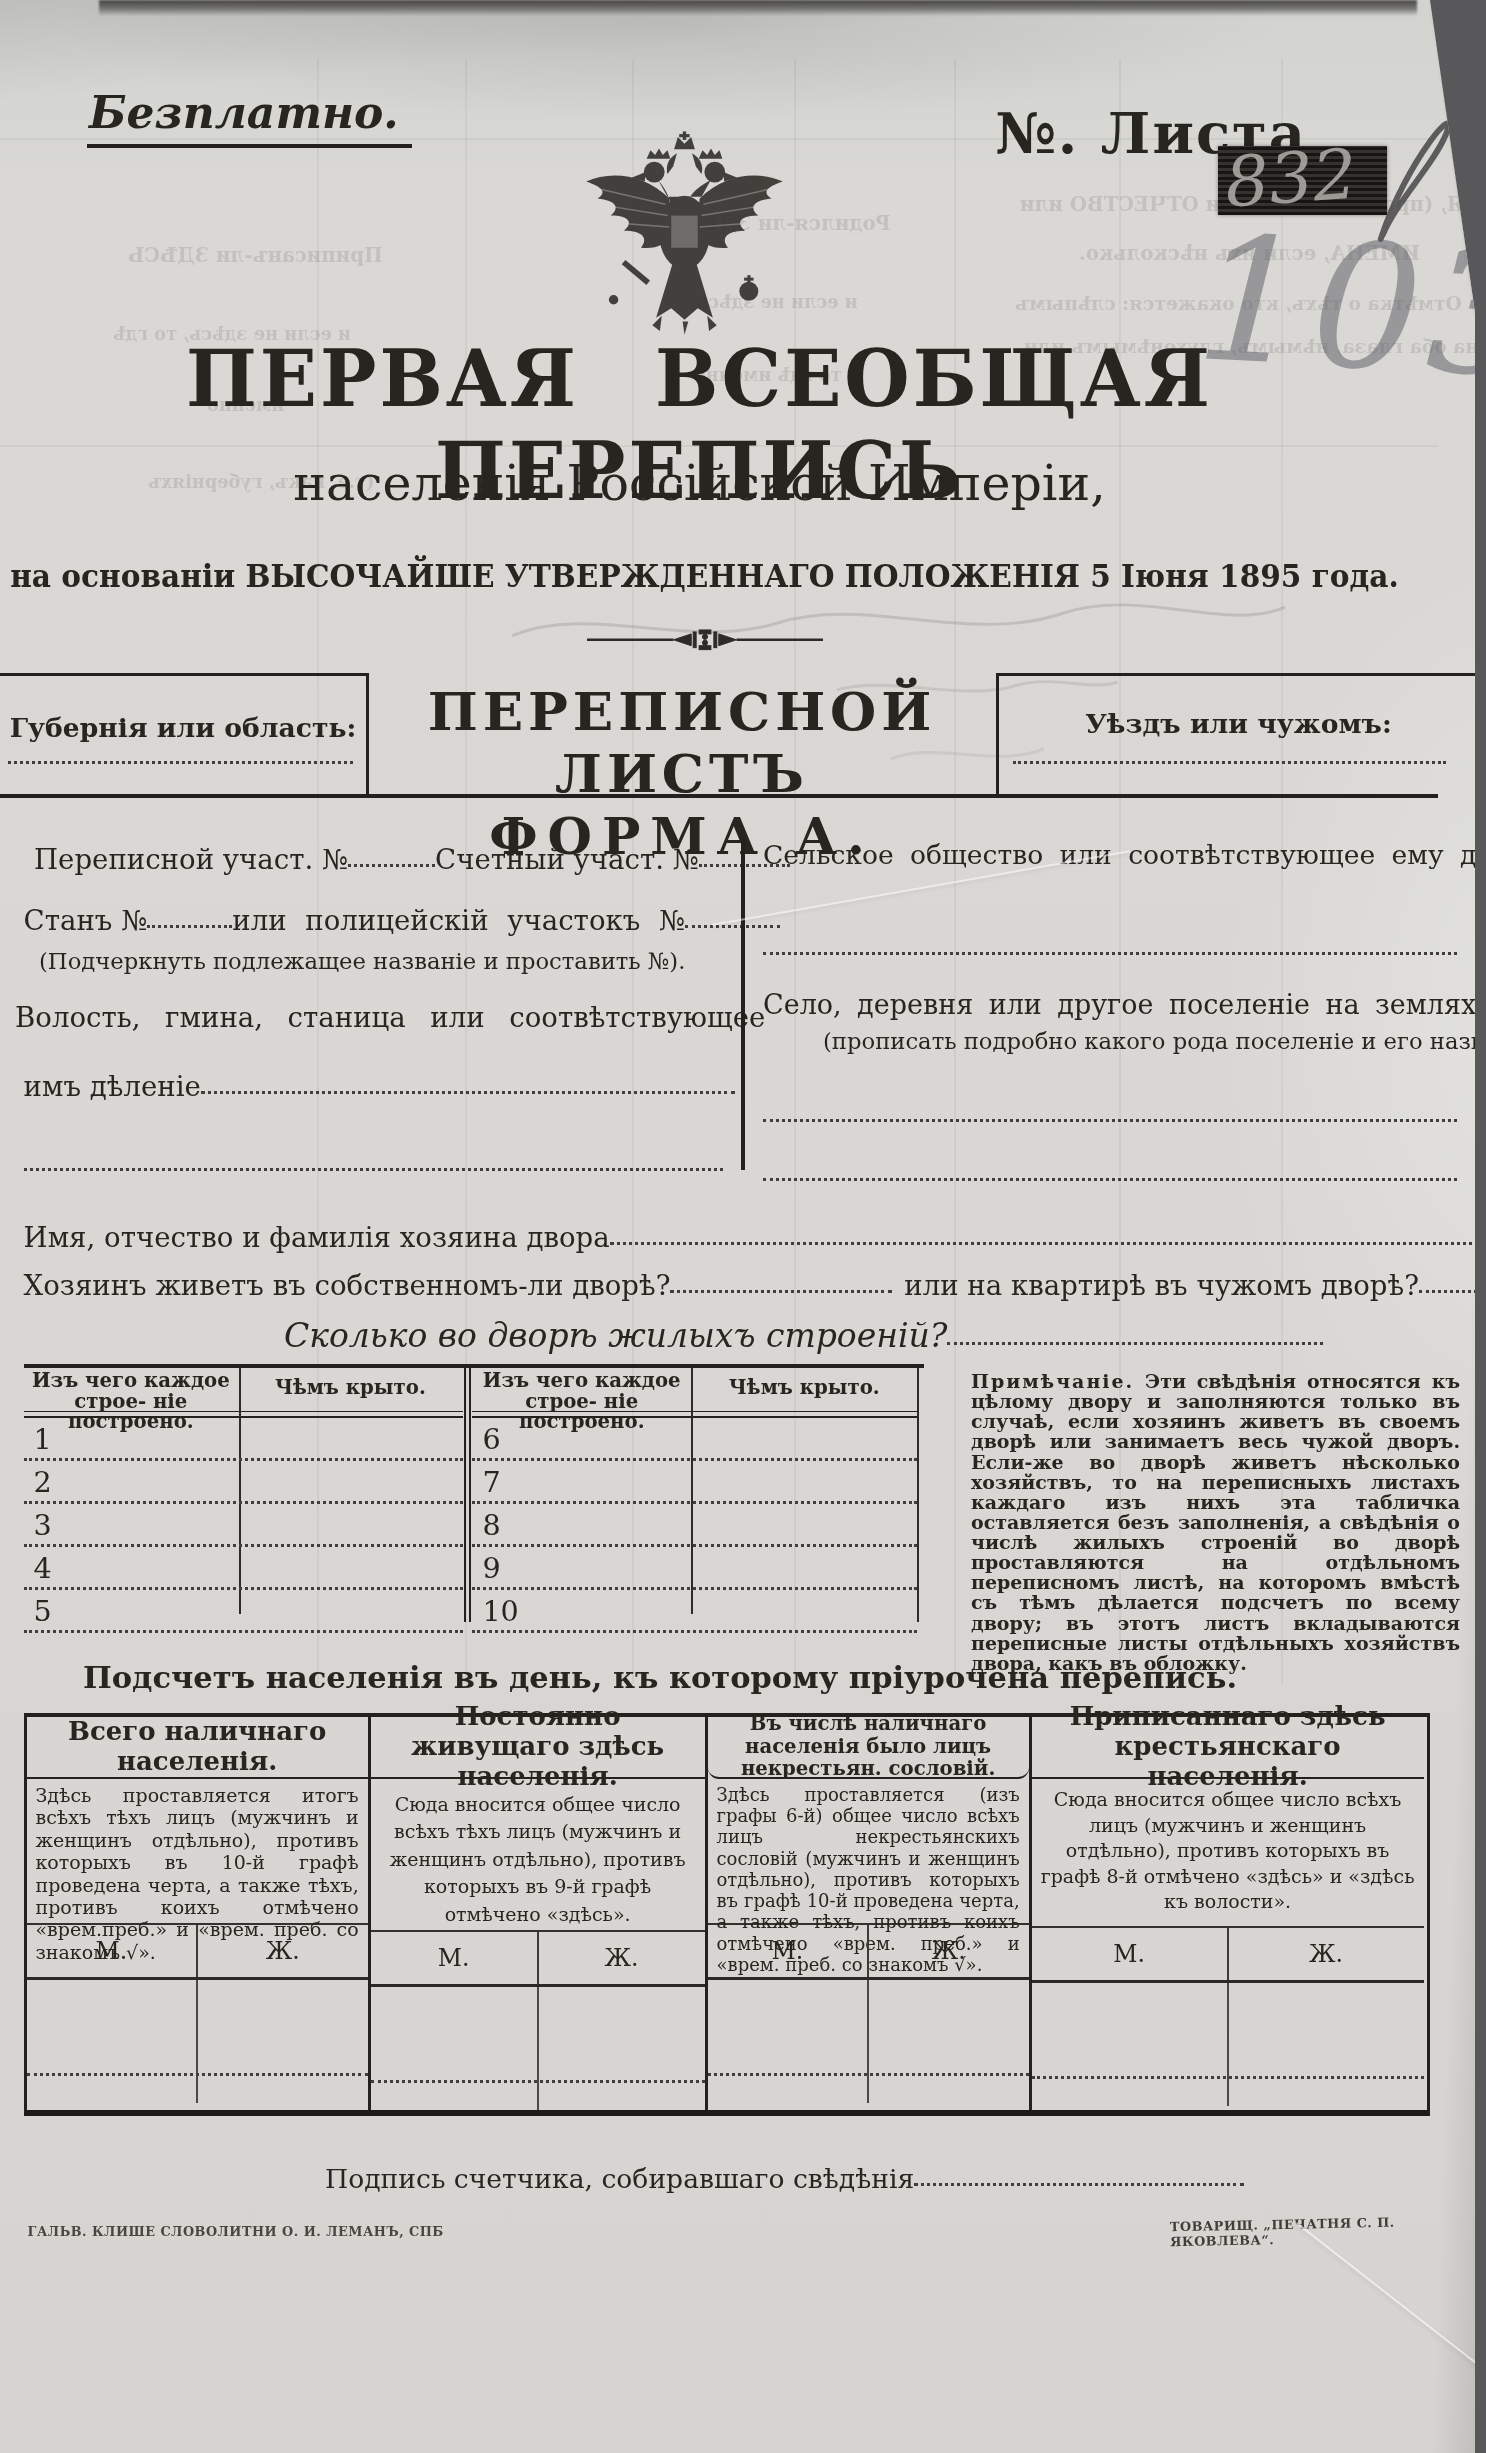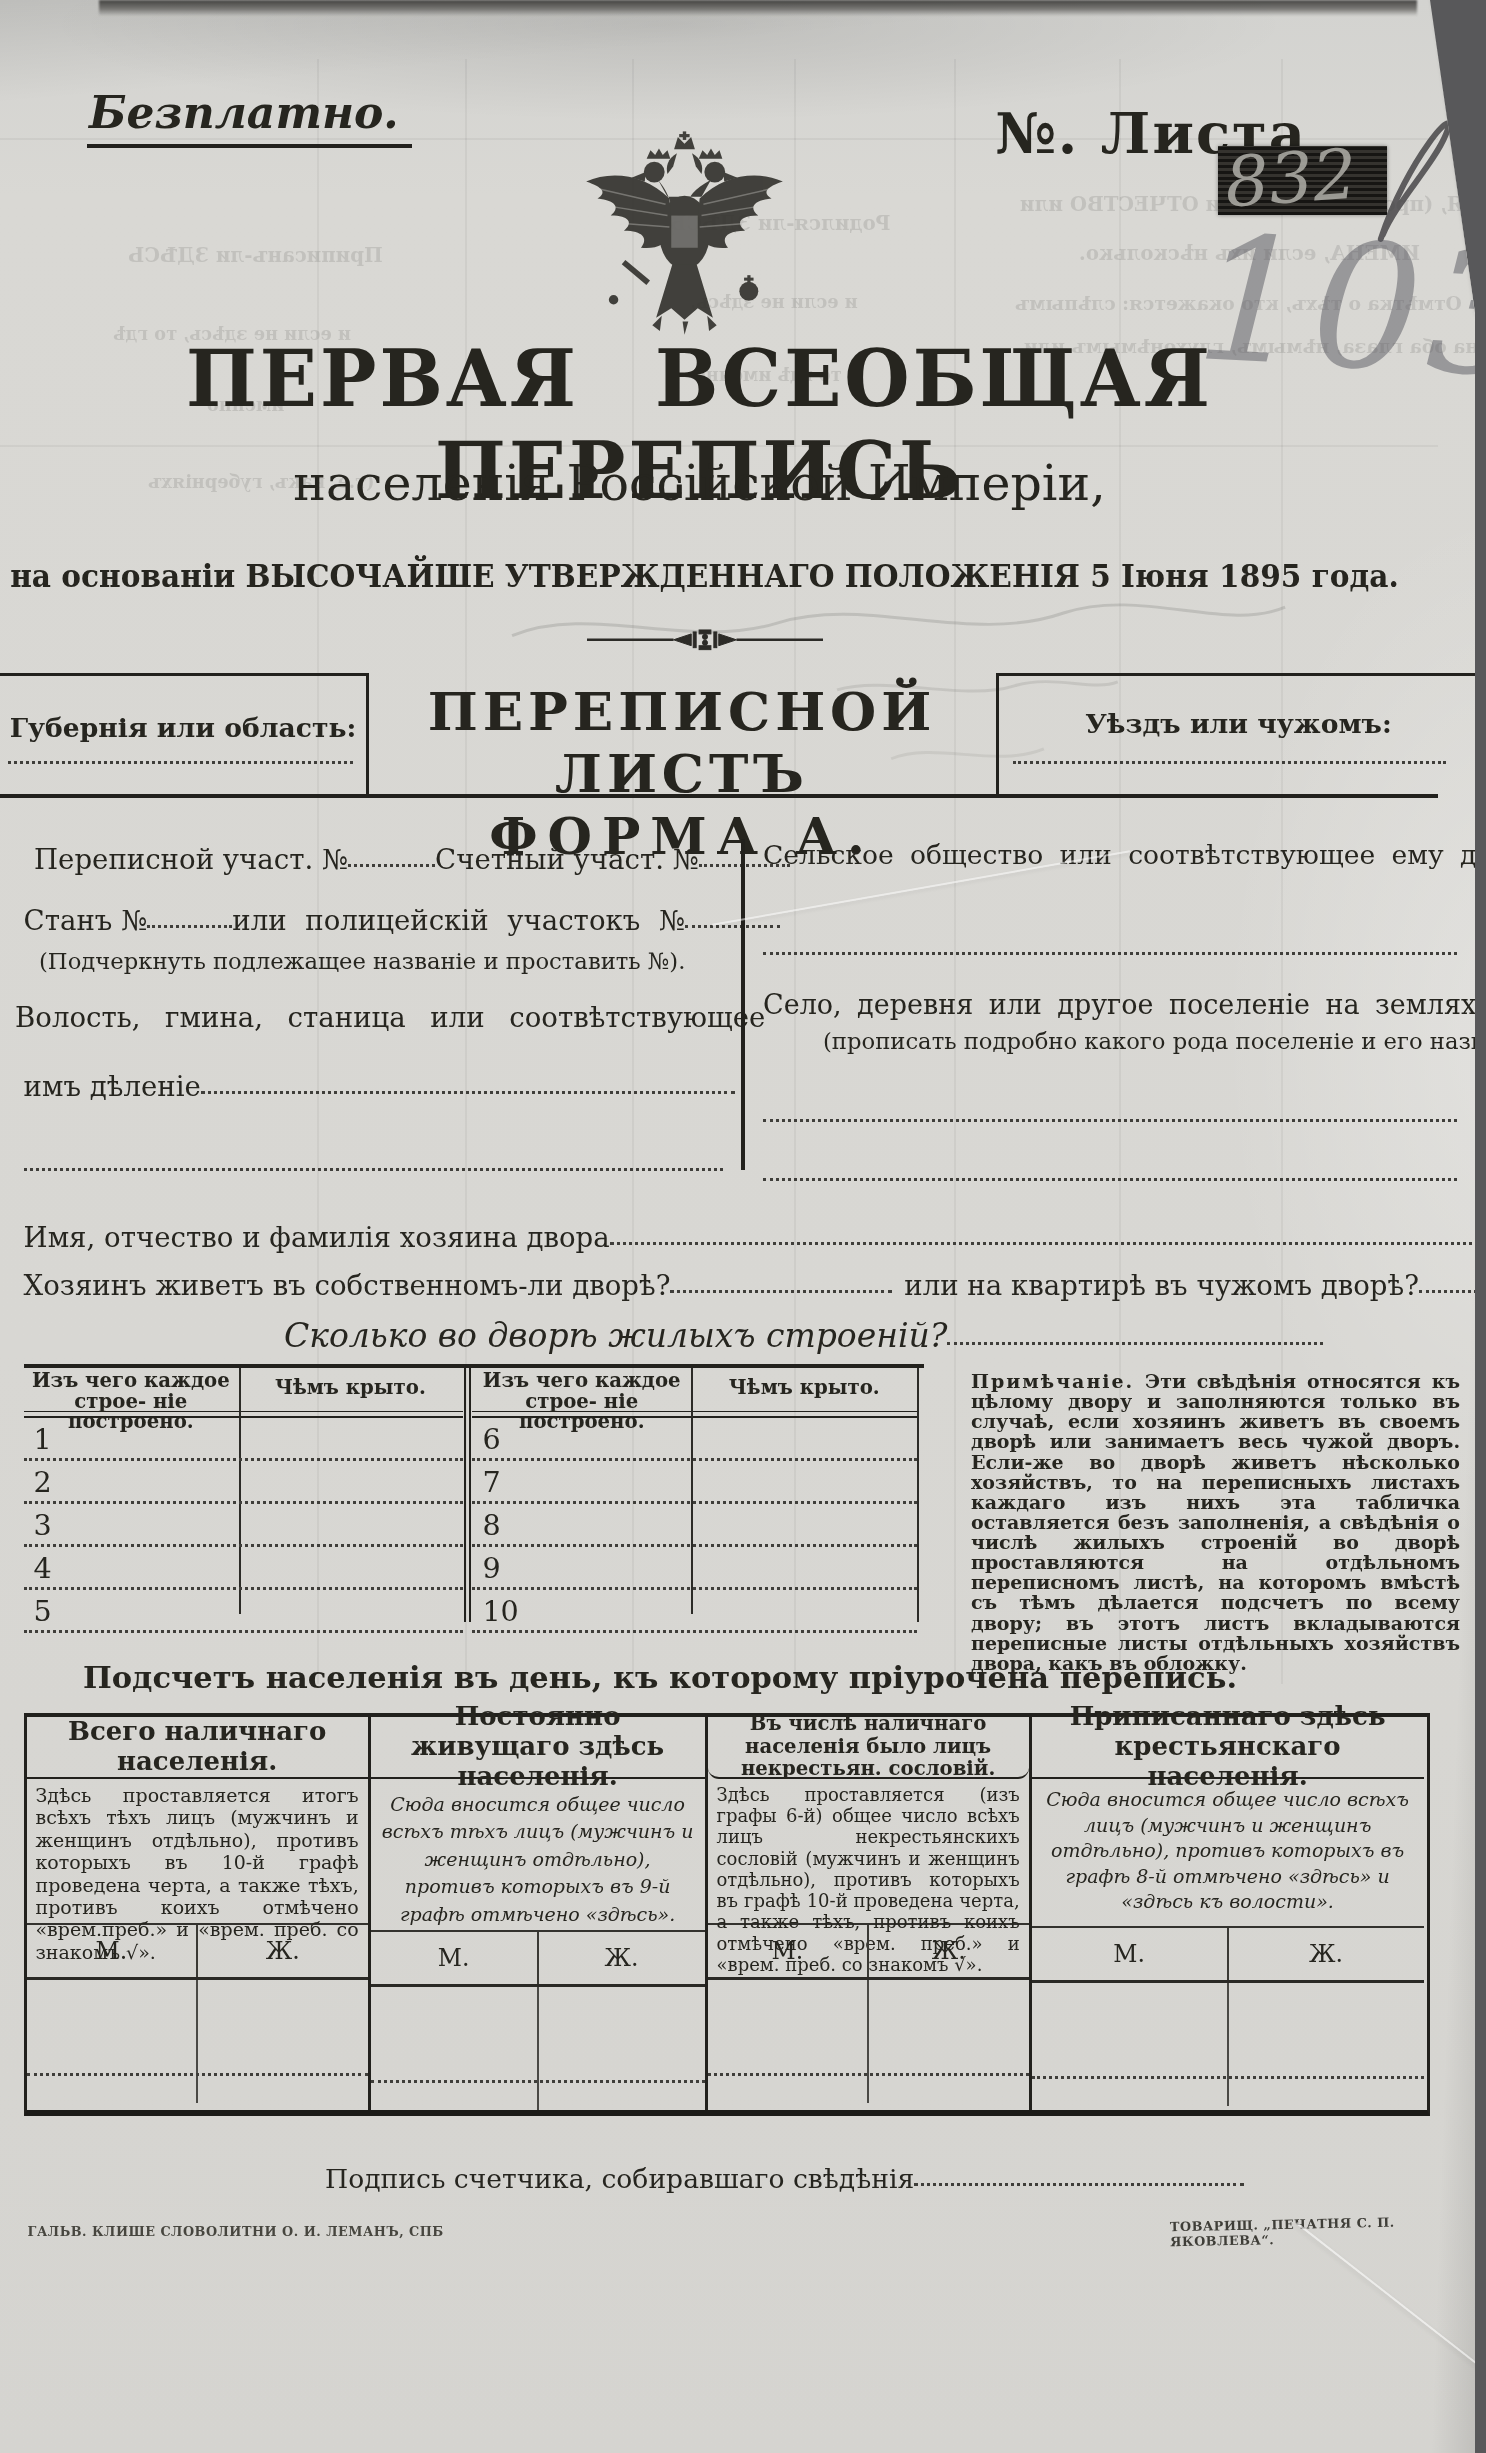--- a/index.html
+++ b/index.html
@@ -34,21 +34,21 @@
   .brow span{position:absolute;left:9.9px;top:3.9px;font-size:28.6px;}
   
   .census{position:absolute;left:23.6px;top:1713px;width:1400px;
           border:3px solid #22211d;border-top-width:4.9px;border-bottom:6.9px solid #1c1b18;display:flex;}
   .cgroup{display:flex;flex-direction:column;}
   .cgroup:not(:last-child){border-right:3px solid #22211d;}
   .chead{height:60px;display:flex;align-items:center;justify-content:center;text-align:center;
          font-size:26px;font-weight:bold;line-height:1.15;border-bottom:2px solid #22211d;padding:0 7.9px;}
   .cnote{height:139px;font-size:19px;line-height:1.18;padding:4.9px 8.9px 0 8.9px;border-bottom:2px solid #33322e;}
   .cnote.just{text-align:justify;}
-  .cnote.cent{text-align:center;font-style:italic;}
+  .cnote.cent{text-align:center;}
   .cmf{height:52px;display:flex;border-bottom:3px solid #2a2925;}
   .cmf>div{flex:1;display:flex;align-items:center;justify-content:center;font-size:23.6px;}
   .cmf>div:first-child{border-right:2px solid #3a3934;}
   .cdata{height:123px;display:flex;position:relative;}
   .cdata>div{flex:1;}
   .cdata>div:first-child{border-right:2px solid #4a4945;}
   .cdot{position:absolute;left:0;right:0;top:93px;border-bottom:3px dotted #3f3e3a;}
 </style>
 </head>
 <body>

